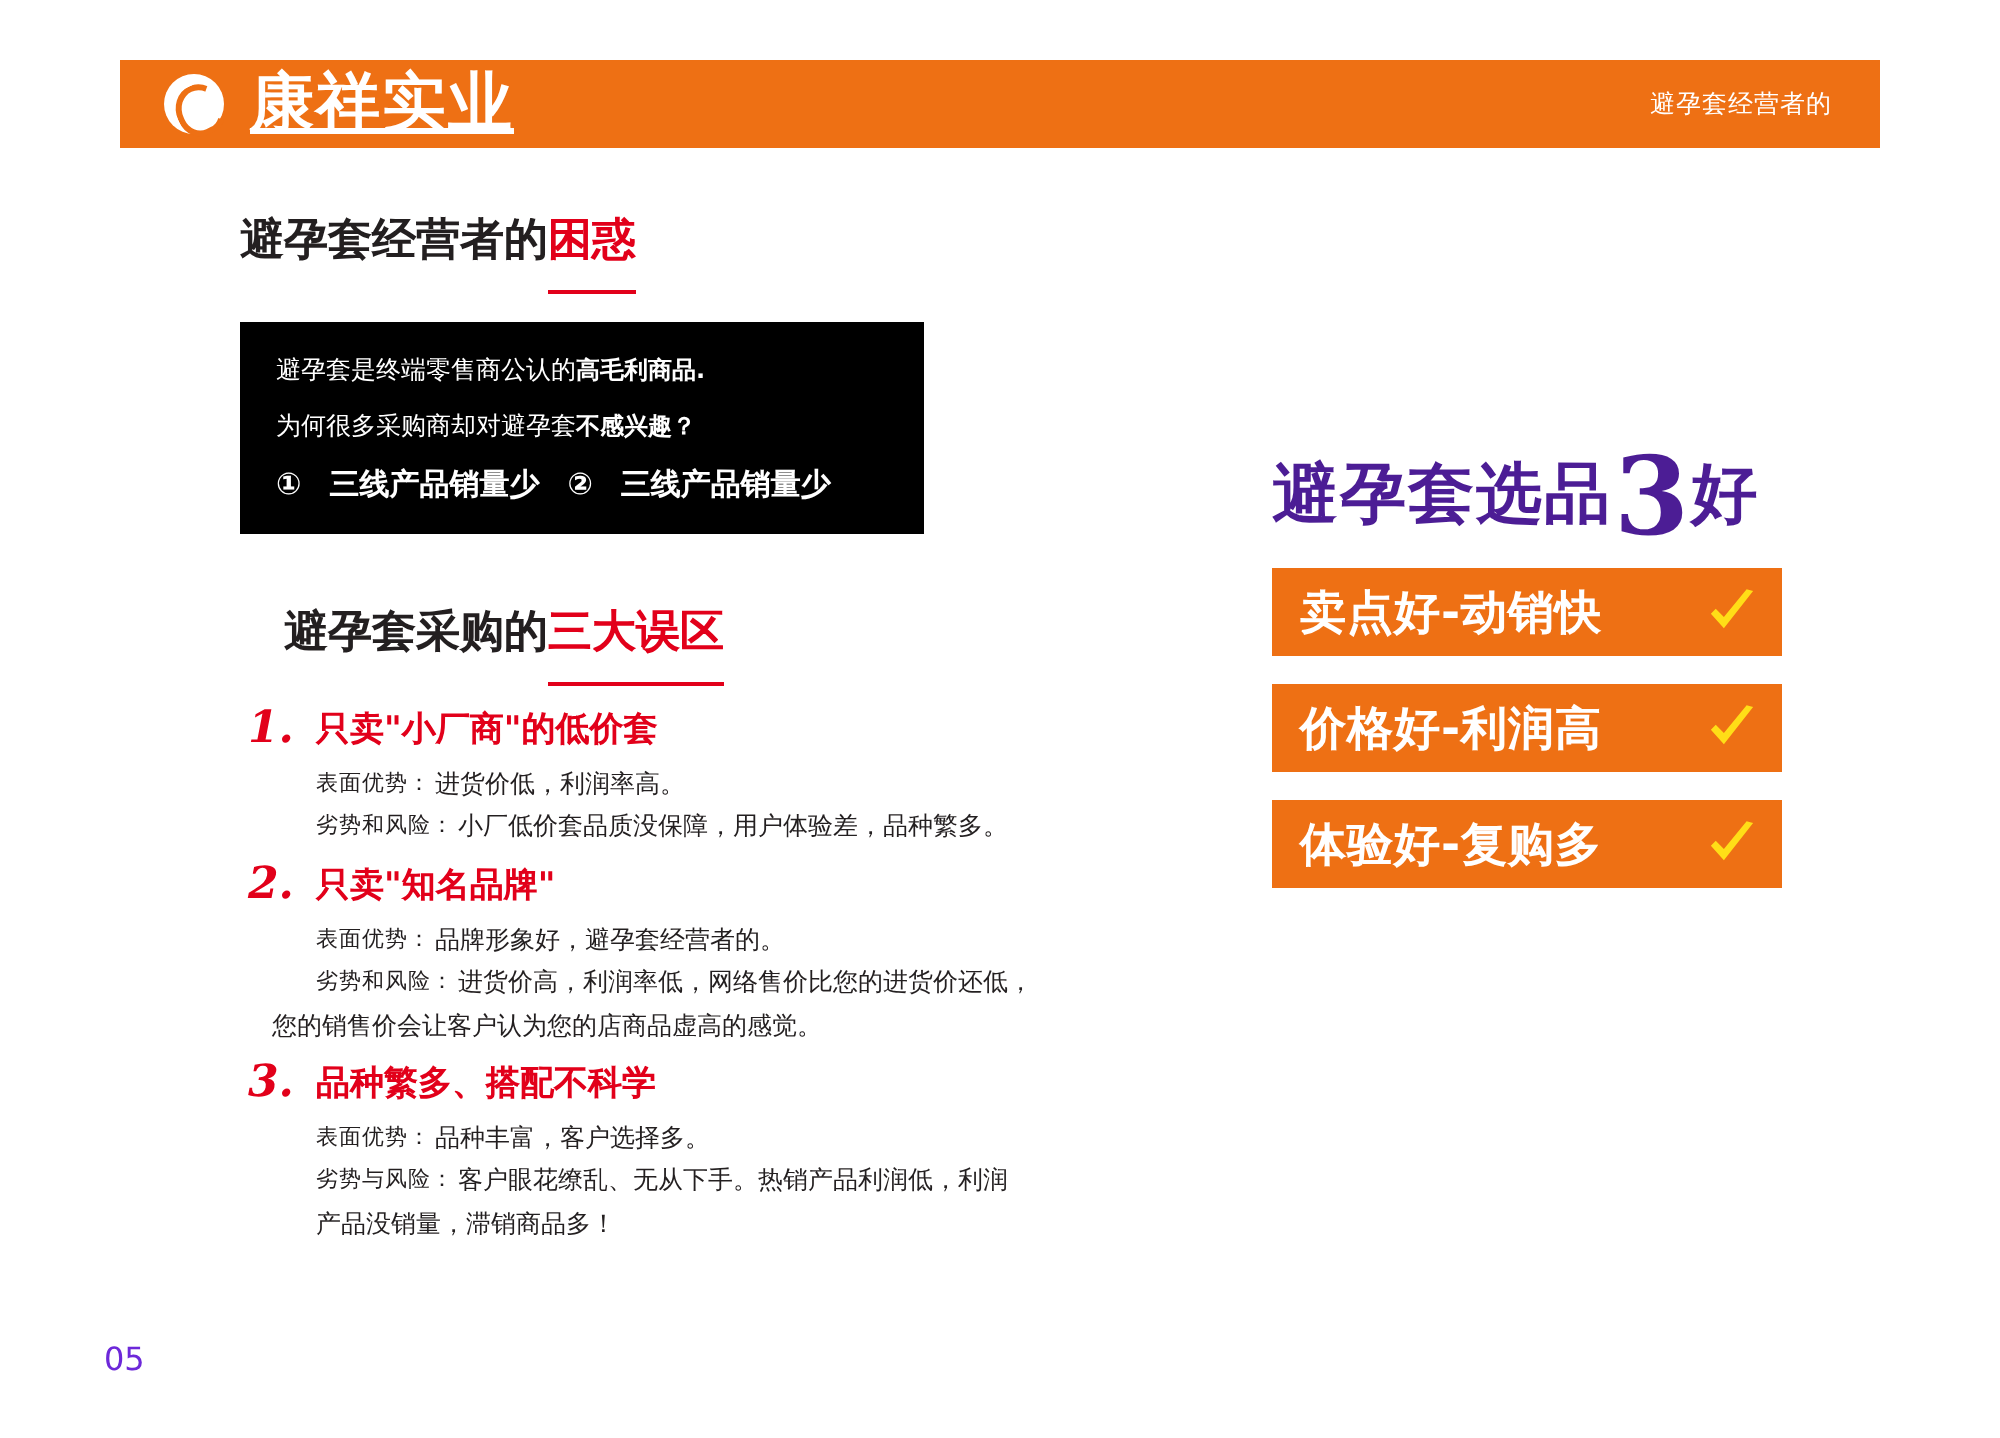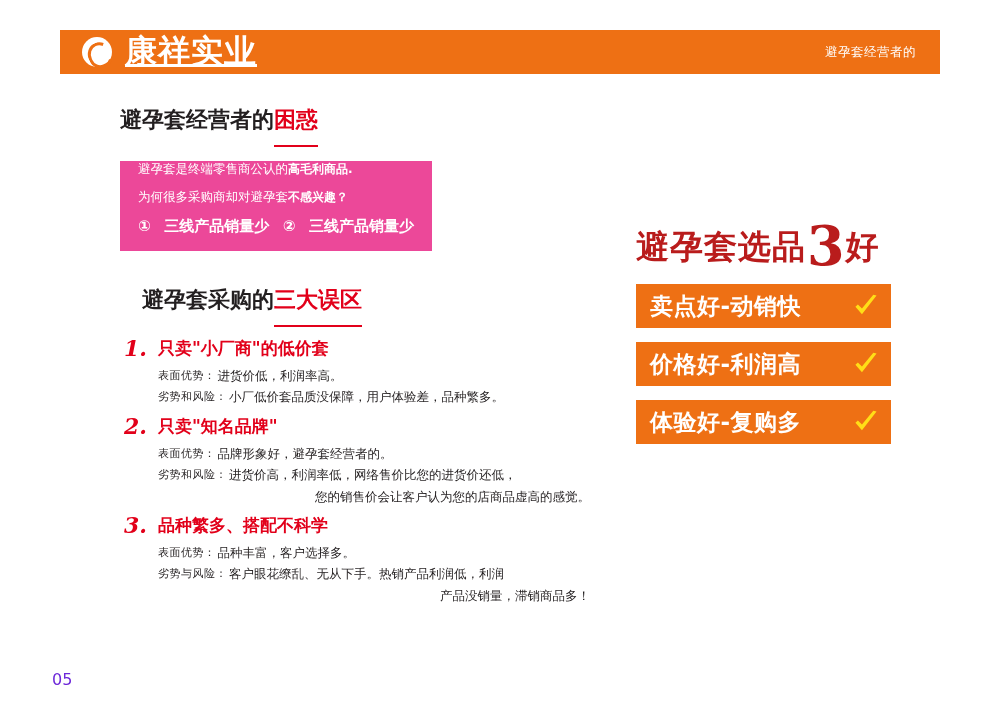--- a/index.html
+++ b/index.html
@@ -80,24 +80,24 @@
     color: #231f20;
   }
   .heading-row .accent {
     color: #e2001a;
     border-bottom: 2px solid #e2001a;
     padding-bottom: 10px;
   }
   #confusion-heading { margin-bottom: 14px; }
 
   #orange-box {
-    background: #ec4899;
+    background: #000000;
     color: #ffffff;
-    width: 312px;
-    padding: 0 18px 15px 18px;
+    width: 342px;
+    padding: 16px 18px 15px 18px;
     box-sizing: border-box;
   }
   .ob-line {
     display: flex;
     align-items: baseline;
     margin-bottom: 11px;
     white-space: nowrap;
   }
   .ob-line:last-child { margin-bottom: 0; }
   .ob-small { font-size: 12.5px; }
@@ -147,35 +147,34 @@
     margin-right: 2px;
     white-space: nowrap;
     font-family: "DejaVu Serif", "Liberation Serif", serif;
   }
   .sub-text { flex: 1; }
   .cont-line {
     font-size: 12.5px;
     color: #231f20;
     line-height: 1.55;
     margin-left: -22px;
-    text-align: right;
   }
   .cont-line.indent2 { margin-left: 0; }
 
   
   #right-col {
     position: absolute;
     left: 636px;
     top: 225px;
     width: 300px;
   }
   #right-title {
     display: flex;
-    align-items: flex-start;
-    color: #b91c1c;
+    align-items: flex-end;
+    color: #4c1d95;
     font-weight: bold;
     white-space: nowrap;
   }
   #right-title .t1 { font-size: 33px; letter-spacing: 1px; }
   #right-title .t-num {
     font-size: 54px;
     line-height: 0.8;
     font-family: "DejaVu Serif", "Liberation Serif", serif;
     font-weight: bold;
     margin: 0 1px;

